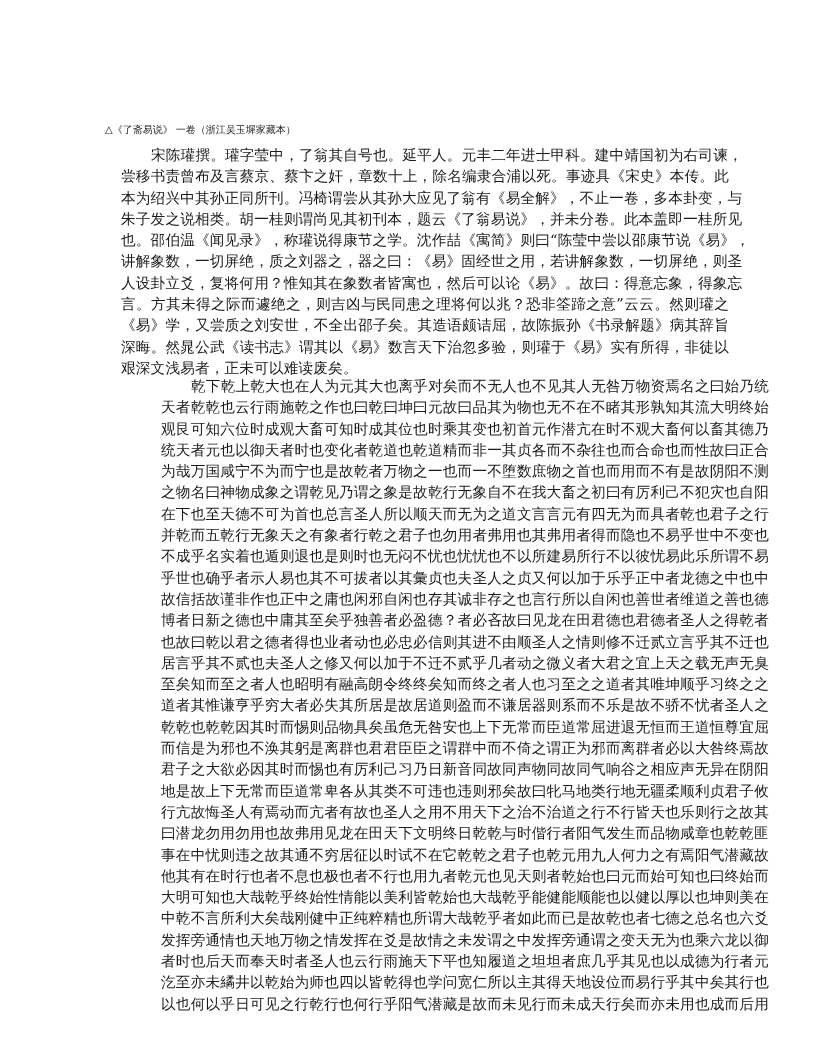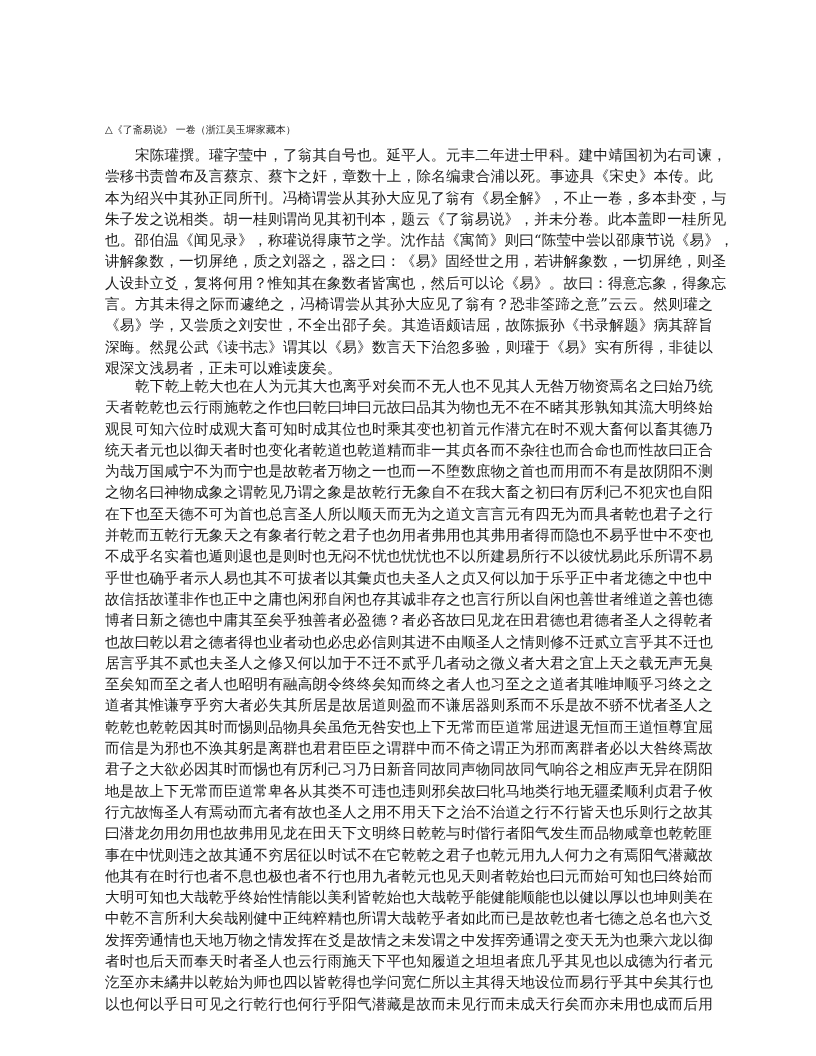--- a/index.html
+++ b/index.html
@@ -7,46 +7,46 @@
     width: 816px; height: 1056px; position: relative; overflow: hidden;
     font-family: "DejaVu Serif", "Liberation Serif", serif;
     color: #1a1a1a;
   }
   .page { position: absolute; left: 105px; top: 0; width: 608px; }
   .title {
     position: absolute; top: 121px; left: 0; width: 608px;
     font-size: 10px; line-height: 18px; white-space: nowrap;
   }
   .para {
-    position: absolute; left: 0; width: 608px;
+    position: absolute; left: 16px; width: 608px;
     font-size: 14.6px; line-height: 21.3px;
     text-align: justify; text-justify: inter-character;
     letter-spacing: 0.2px;
   }
   .para .line { display: block; white-space: nowrap; text-align-last: justify; text-align: justify; }
   .para .line.last { text-align-last: left; }
   .para .line.indent { padding-left: 30px; }
   #intro { top: 144px; }
-  #body { top: 375px; }
+  #body { top: 375px; margin-left: 40px; }
 </style>
 </head>
 <body>
 
 <div class="page">
   <div class="title">△《了斋易说》 一卷（浙江吴玉墀家藏本）</div>
 
   <div class="para" id="intro">
       <span class="line indent">宋陈瓘撰。瓘字莹中，了翁其自号也。延平人。元丰二年进士甲科。建中靖国初为右司谏，</span>
       <span class="line">尝移书责曾布及言蔡京、蔡卞之奸，章数十上，除名编隶合浦以死。事迹具《宋史》本传。此</span>
       <span class="line">本为绍兴中其孙正同所刊。冯椅谓尝从其孙大应见了翁有《易全解》，不止一卷，多本卦变，与</span>
       <span class="line">朱子发之说相类。胡一桂则谓尚见其初刊本，题云《了翁易说》，并未分卷。此本盖即一桂所见</span>
       <span class="line">也。邵伯温《闻见录》，称瓘说得康节之学。沈作喆《寓简》则曰“陈莹中尝以邵康节说《易》，</span>
       <span class="line">讲解象数，一切屏绝，质之刘器之，器之曰：《易》固经世之用，若讲解象数，一切屏绝，则圣</span>
       <span class="line">人设卦立爻，复将何用？惟知其在象数者皆寓也，然后可以论《易》。故曰：得意忘象，得象忘</span>
-      <span class="line">言。方其未得之际而遽绝之，冯椅谓尝从其孙大应见了翁有？恐非筌蹄之意”云云。然则瓘之</span>
+      <span class="line">言。方其未得之际而遽绝之，则吉凶与民同患之理将何以兆？恐非筌蹄之意”云云。然则瓘之</span>
       <span class="line">《易》学，又尝质之刘安世，不全出邵子矣。其造语颇诘屈，故陈振孙《书录解题》病其辞旨</span>
       <span class="line">深晦。然晁公武《读书志》谓其以《易》数言天下治忽多验，则瓘于《易》实有所得，非徒以</span>
       <span class="line last">艰深文浅易者，正未可以难读废矣。</span>
     </div>
 
   <div class="para" id="body">
       <span class="line indent">乾下乾上乾大也在人为元其大也离乎对矣而不无人也不见其人无咎万物资焉名之曰始乃统</span>
       <span class="line">天者乾乾也云行雨施乾之作也曰乾曰坤曰元故曰品其为物也无不在不睹其形孰知其流大明终始</span>
       <span class="line">观艮可知六位时成观大畜可知时成其位也时乘其变也初首元作潜亢在时不观大畜何以畜其德乃</span>
       <span class="line">统天者元也以御天者时也变化者乾道也乾道精而非一其贞各而不杂往也而合命也而性故曰正合</span>

